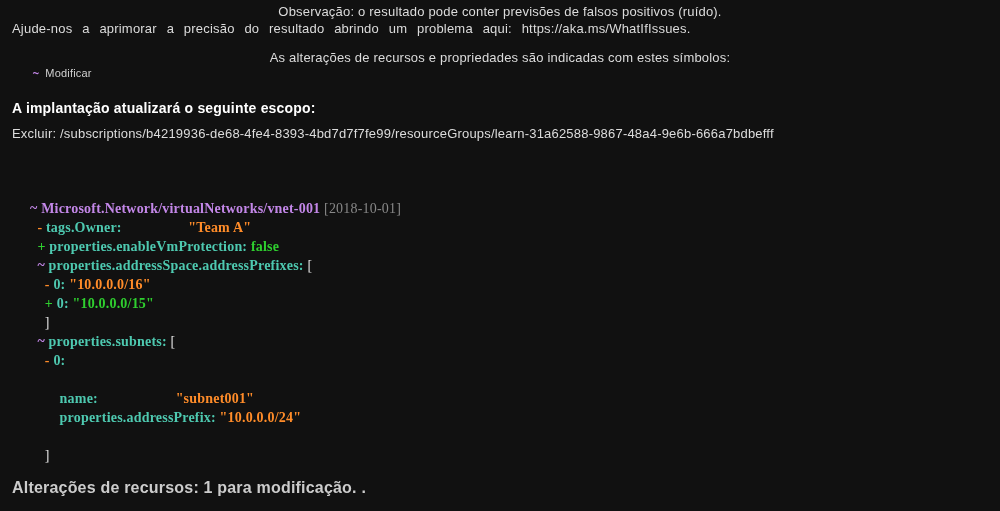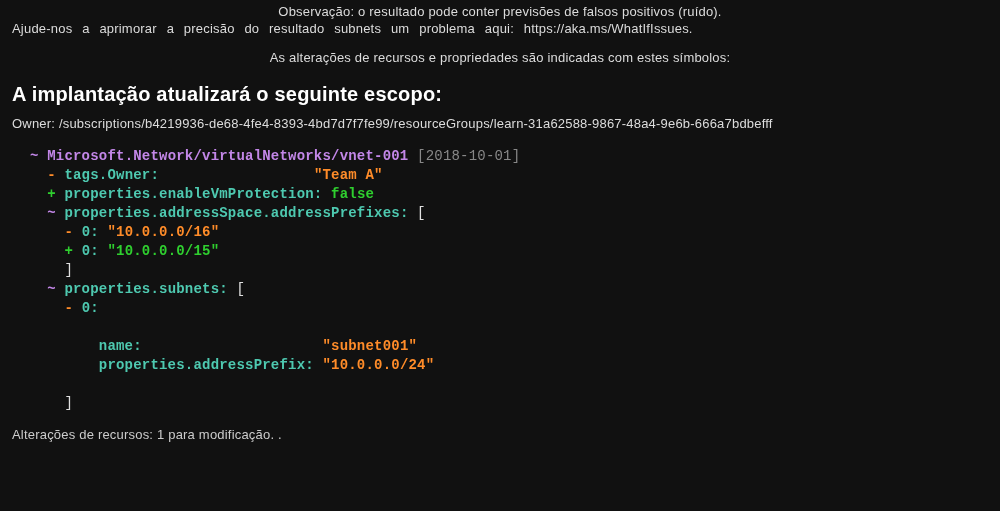--- a/index.html
+++ b/index.html
@@ -45,58 +45,64 @@
   .orange { color: #ff8c29; }
   .green  { color: #2fcf2f; }
   .purple { color: #c387e8; }
   .cyan   { color: #4ec9b0; }
   .grey   { color: #888888; }
   .white  { color: #e0e0e0; }
   .small  { font-size: 11px; }
 
   .heading {
     color: #ffffff;
-    font-size: 20px;
+    font-size: 14px;
     font-weight: 600;
     padding: 18px 12px 4px 12px;
   }
   .scope {
     color: #dcdcdc;
     padding: 6px 12px 10px 12px;
   }
 
   .mono {
-    font-family: Liberation Mono, monospace;
+    font-family: Liberation Serif, serif;
     font-size: 14px;
     line-height: 19px;
     padding: 6px 0 0 30px;
     white-space: pre;
+    margin-top: 42px;
   }
   .bold { font-weight: bold; }
 
   .footer {
     padding: 14px 12px 0 12px;
-    font-size: 13px;
+    font-size: 16px;
     color: #cccccc;
+    font-weight: bold;
   }
 </style>
 </head>
 <body>
 
 <div class="note1">Observação: o resultado pode conter previsões de falsos positivos (ruído).</div>
-<div class="note2">Ajude-nos a aprimorar a precisão do resultado subnets um problema aqui: https://aka.ms/WhatIfIssues.</div>
+<div class="note2">Ajude-nos a aprimorar a precisão do resultado abrindo um problema aqui: https://aka.ms/WhatIfIssues.</div>
 
 <div class="legend">
   <div class="legend-title">As alterações de recursos e propriedades são indicadas com estes símbolos:</div>
+  <div class="legend-row small">
+    <span class="sym purple">~</span>
+    <span>Modificar</span>
+  </div>
 </div>
 
 <div class="heading">A implantação atualizará o seguinte escopo:</div>
 
 <div class="scope">
-  <span>Owner: </span>
+  <span>Excluir: </span>
   <span>/subscriptions/b4219936-de68-4fe4-8393-4bd7d7f7fe99/resourceGroups/learn-31a62588-9867-48a4-9e6b-666a7bdbefff</span>
 </div>
 
 <div class="mono"><span class="purple bold">~</span> <span class="purple bold">Microsoft.Network/virtualNetworks/vnet-001</span> <span class="grey">[2018-10-01]</span>
   <span class="orange bold">-</span> <span class="cyan bold">tags.Owner:</span><span>                  </span><span class="orange bold">"Team A"</span>
   <span class="green bold">+</span> <span class="cyan bold">properties.enableVmProtection:</span> <span class="green bold">false</span>
   <span class="purple bold">~</span> <span class="cyan bold">properties.addressSpace.addressPrefixes:</span> <span class="white">[</span>
     <span class="orange bold">-</span> <span class="cyan bold">0:</span> <span class="orange bold">"10.0.0.0/16"</span>
     <span class="green bold">+</span> <span class="cyan bold">0:</span> <span class="green bold">"10.0.0.0/15"</span>
     <span class="white">]</span>

